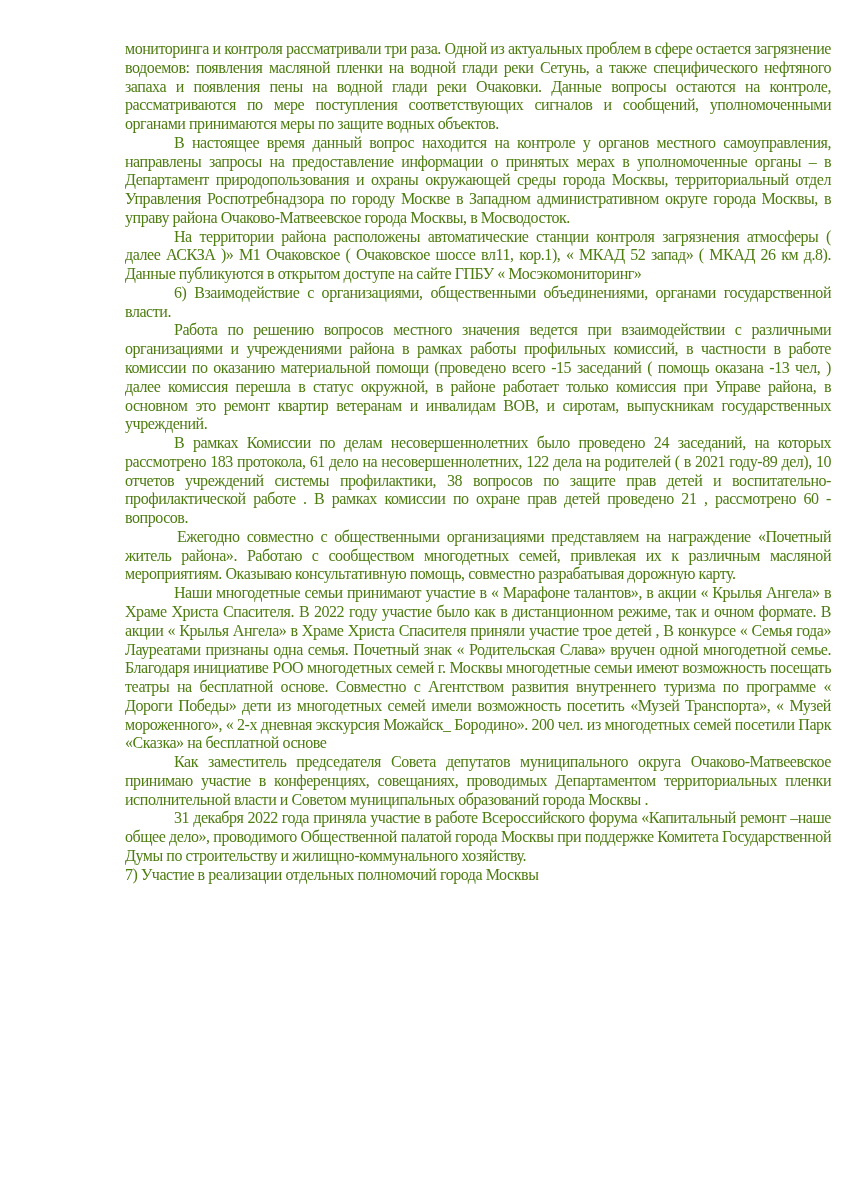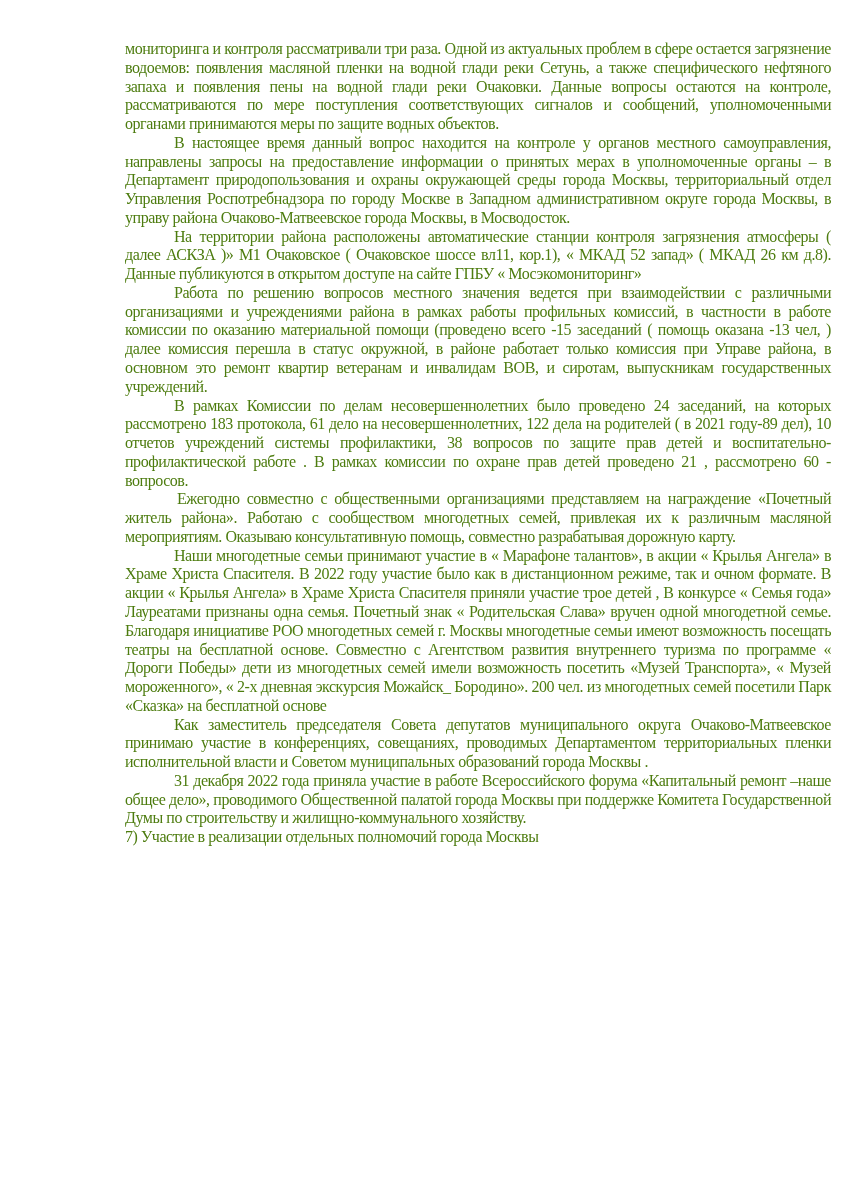--- a/index.html
+++ b/index.html
@@ -39,20 +39,21 @@
       text-indent: 52px;
     }
   </style>
 </head>
 <body>
 
 <div class="page">
   <p class="para no-indent">мониторинга и контроля рассматривали три раза. Одной из актуальных проблем в сфере остается загрязнение водоемов: появления масляной пленки на водной глади реки Сетунь, а также специфического нефтяного запаха и появления пены на водной глади реки Очаковки. Данные вопросы остаются на контроле, рассматриваются по мере поступления соответствующих сигналов и сообщений, уполномоченными органами принимаются меры по защите водных объектов.</p>
   <p class="para">В настоящее время данный вопрос находится на контроле у органов местного самоуправления, направлены запросы на предоставление информации о принятых мерах в уполномоченные органы – в  Департамент природопользования и охраны окружающей среды города Москвы, территориальный отдел Управления Роспотребнадзора по городу Москве в Западном административном округе города Москвы, в управу района  Очаково-Матвеевское города Москвы, в Мосводосток.</p>
   <p class="para">На территории района расположены автоматические станции контроля загрязнения атмосферы ( далее АСКЗА )» М1 Очаковское ( Очаковское шоссе вл11, кор.1), « МКАД 52 запад» ( МКАД 26 км д.8). Данные  публикуются в открытом доступе на сайте ГПБУ « Мосэкомониторинг»</p>
+  <p class="para">6) Взаимодействие с организациями, общественными объединениями, органами государственной власти.</p>
   <p class="para">Работа по решению вопросов местного значения ведется при взаимодействии с различными организациями и учреждениями района  в рамках работы профильных комиссий, в частности в работе комиссии по оказанию материальной помощи (проведено всего -15 заседаний ( помощь оказана -13 чел, ) далее комиссия перешла в статус окружной, в районе работает только комиссия при Управе района, в основном это ремонт квартир ветеранам и инвалидам ВОВ, и сиротам, выпускникам государственных учреждений.</p>
   <p class="para">В рамках  Комиссии по делам несовершеннолетних было проведено 24 заседаний, на которых рассмотрено 183 протокола, 61 дело на несовершеннолетних, 122 дела на родителей ( в 2021 году-89 дел), 10 отчетов учреждений системы профилактики, 38 вопросов по защите прав детей и  воспитательно- профилактической работе . В рамках  комиссии по охране прав детей проведено 21 , рассмотрено  60 - вопросов.</p>
   <p class="para extra-indent">Ежегодно совместно с общественными организациями представляем на награждение «Почетный житель района». Работаю с сообществом многодетных семей, привлекая их к различным масляной мероприятиям. Оказываю консультативную помощь, совместно разрабатывая дорожную карту.</p>
   <p class="para">Наши многодетные семьи принимают участие в « Марафоне талантов», в акции « Крылья Ангела» в Храме Христа Спасителя. В 2022 году  участие было как в дистанционном режиме, так и очном формате. В акции « Крылья Ангела» в Храме Христа Спасителя приняли участие трое детей ,  В конкурсе « Семья года»  Лауреатами признаны одна семья. Почетный знак « Родительская Слава» вручен одной многодетной семье. Благодаря инициативе РОО многодетных семей г. Москвы многодетные семьи имеют возможность посещать театры на бесплатной основе. Совместно с Агентством развития внутреннего туризма по программе « Дороги Победы» дети из многодетных семей имели возможность посетить «Музей Транспорта», « Музей мороженного», « 2-х дневная экскурсия Можайск_ Бородино». 200 чел. из многодетных семей посетили Парк «Сказка» на бесплатной основе</p>
   <p class="para">Как заместитель председателя Совета депутатов муниципального округа Очаково-Матвеевское принимаю участие в конференциях, совещаниях, проводимых Департаментом территориальных пленки исполнительной власти и Советом муниципальных образований города Москвы .</p>
   <p class="para">31 декабря 2022 года  приняла участие в работе Всероссийского форума «Капитальный ремонт –наше общее дело», проводимого Общественной палатой города Москвы при поддержке Комитета Государственной Думы по строительству  и жилищно-коммунального хозяйству.</p>
   <p class="para no-indent">7) Участие в реализации отдельных полномочий города Москвы</p>
 </div>
 
 </body></html>

